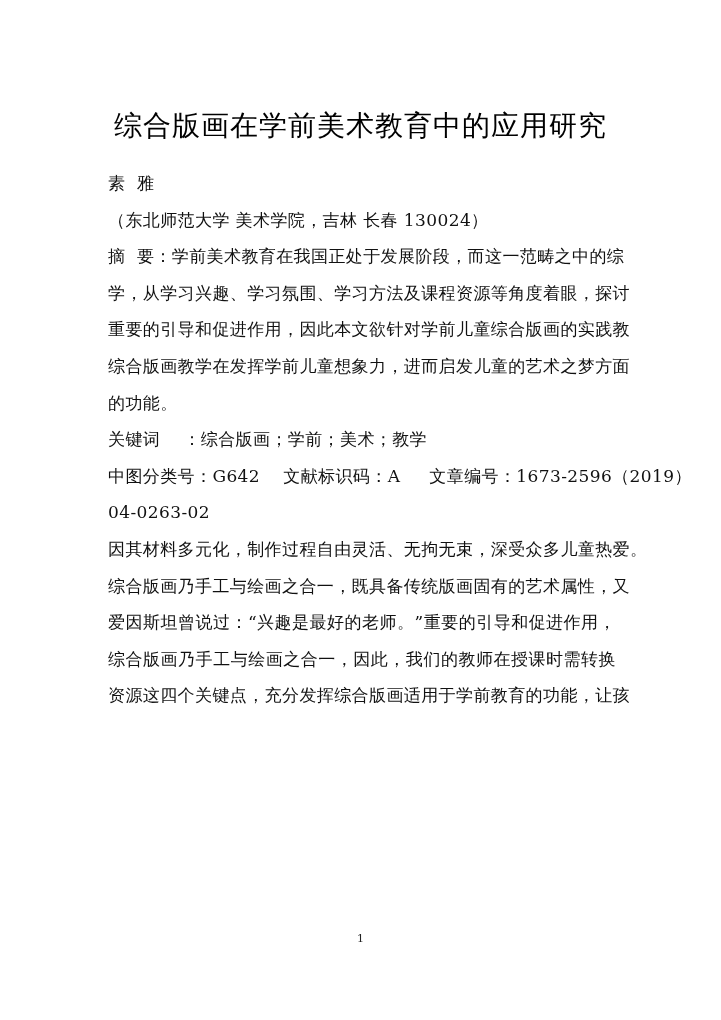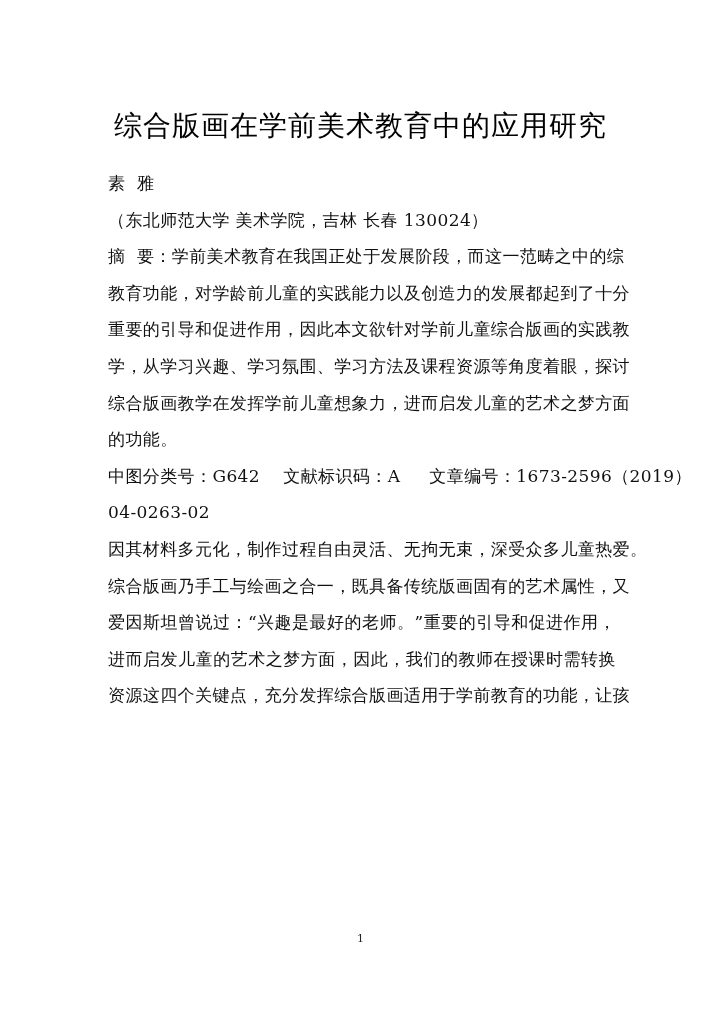--- a/index.html
+++ b/index.html
@@ -72,34 +72,34 @@
 <div class="page">
 
   <div class="title">综合版画在学前美术教育中的应用研究</div>
 
   <div class="body-text">
     <div class="line left" style="white-space: pre;">素  雅</div>
     <div class="line left">（东北师范大学 美术学院，吉林 长春 130024）</div>
 
     <div>
       <div class="line" style="white-space: pre;">摘  要：学前美术教育在我国正处于发展阶段，而这一范畴之中的综</div>
-      <div class="line">教育功能，对学龄前儿童的实践能力以及创造力的发展都起到了十分</div>
+      <div class="line">学，从学习兴趣、学习氛围、学习方法及课程资源等角度着眼，探讨</div>
       <div class="line">重要的引导和促进作用，因此本文欲针对学前儿童综合版画的实践教</div>
-      <div class="line">学，从学习兴趣、学习氛围、学习方法及课程资源等角度着眼，探讨</div>
       <div class="line">综合版画教学在发挥学前儿童想象力，进而启发儿童的艺术之梦方面</div>
       <div class="line last">的功能。</div>
     </div>
 
+    <div class="line left" style="white-space: pre;">关键词    ：综合版画；学前；美术；教学</div>
     <div class="line left" style="white-space: pre;">中图分类号：G642    文献标识码：A     文章编号：1673-2596（2019）</div>
     <div class="line left">04-0263-02</div>
 
     <div>
       <div class="line">因其材料多元化，制作过程自由灵活、无拘无束，深受众多儿童热爱。</div>
       <div class="line">综合版画乃手工与绘画之合一，既具备传统版画固有的艺术属性，又</div>
       <div class="line">爱因斯坦曾说过：“兴趣是最好的老师。”重要的引导和促进作用，</div>
-      <div class="line">进而启发儿童的艺术之梦方面，因此，我们的教师在授课时需转换</div>
+      <div class="line">综合版画乃手工与绘画之合一，因此，我们的教师在授课时需转换</div>
       <div class="line">资源这四个关键点，充分发挥综合版画适用于学前教育的功能，让孩</div>
     </div>
   </div>
 
   <div class="page-number">1</div>
 
 </div>
 
 </body></html>

